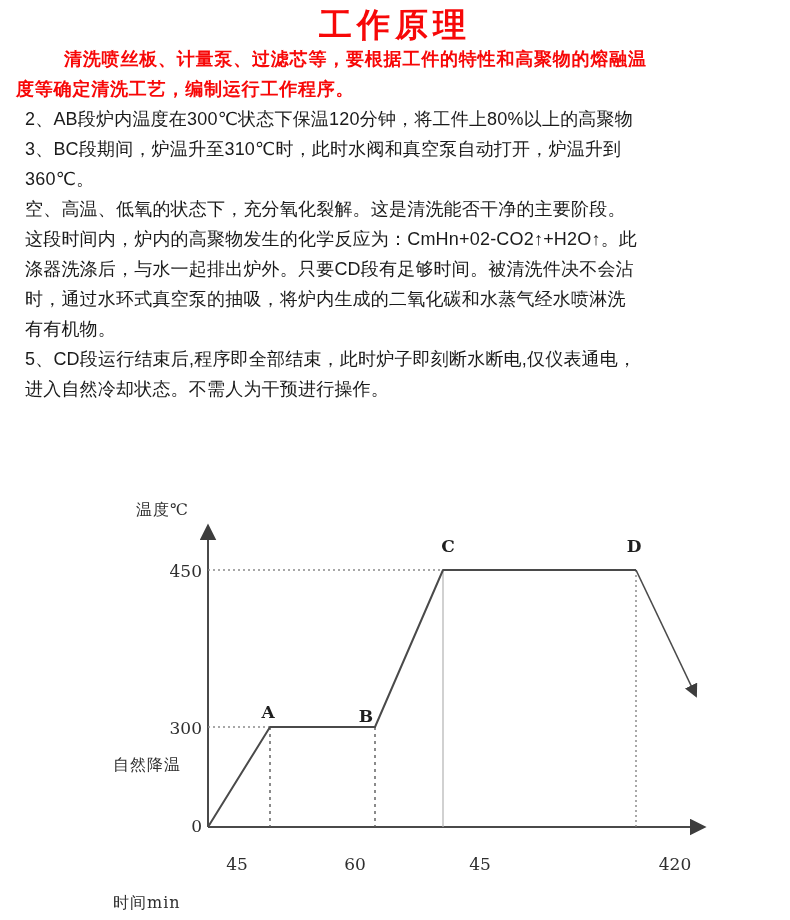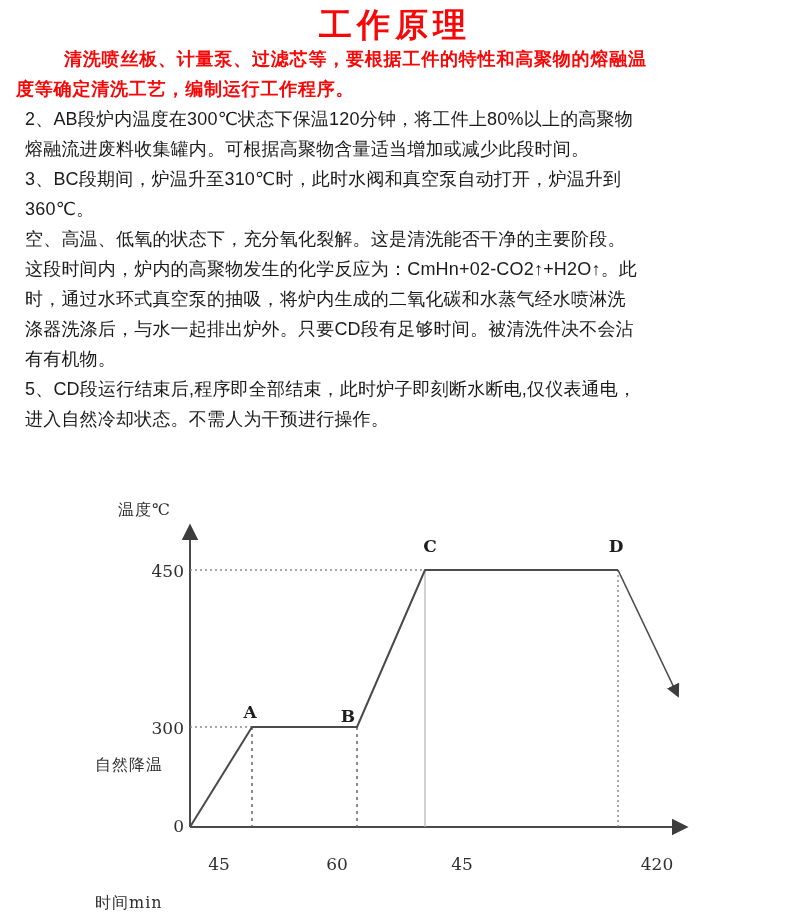--- a/index.html
+++ b/index.html
@@ -17,21 +17,21 @@
   }
   .ln{
     height:30px;line-height:30px;font-size:18px;color:#1b1b1b;
     margin-left:25px;margin-right:20px;white-space:nowrap;letter-spacing:0.2px;
   }
   .ln.red{
     color:#f70808;font-weight:bold;margin-left:16px;letter-spacing:0.8px;
   }
   .ln.red.indent{text-indent:48px;}
 
-  .figure{position:absolute;left:0;top:488px;width:767px;height:432px;}
+  .figure{position:absolute;left:0;top:488px;width:767px;height:432px;padding-left:18px;}
   .figure svg{display:block;}
   svg text{
     font-family:"DejaVu Serif","Liberation Serif",serif;
     fill:#2f2f2f;
   }
   svg text.num{font-size:17px;}
   svg text.pt{font-size:17px;font-weight:bold;fill:#1f1f1f;}
   svg text.cjk{font-size:16px;letter-spacing:1px;}
 </style>
 </head>
@@ -39,27 +39,26 @@
 
 <div class="page">
 
   <div class="doc">
     <div class="title">工作原理</div>
 
     <div class="ln red indent">清洗喷丝板、计量泵、过滤芯等，要根据工件的特性和高聚物的熔融温</div>
     <div class="ln red">度等确定清洗工艺，编制运行工作程序。</div>
 
     <div class="ln">2、AB段炉内温度在300℃状态下保温120分钟，将工件上80%以上的高聚物</div>
-    <div class="ln">熔融流进废料收集罐内。可根据高聚物含量适当增加或减少此段时间。</div>
     <div class="ln">3、BC段期间，炉温升至310℃时，此时水阀和真空泵自动打开，炉温升到</div>
     <div class="ln">360℃。</div>
     <div class="ln">空、高温、低氧的状态下，充分氧化裂解。这是清洗能否干净的主要阶段。</div>
     <div class="ln">这段时间内，炉内的高聚物发生的化学反应为：CmHn+02-CO2↑+H2O↑。此</div>
+    <div class="ln">涤器洗涤后，与水一起排出炉外。只要CD段有足够时间。被清洗件决不会沾</div>
     <div class="ln">时，通过水环式真空泵的抽吸，将炉内生成的二氧化碳和水蒸气经水喷淋洗</div>
-    <div class="ln">涤器洗涤后，与水一起排出炉外。只要CD段有足够时间。被清洗件决不会沾</div>
     <div class="ln">有有机物。</div>
     <div class="ln">5、CD段运行结束后,程序即全部结束，此时炉子即刻断水断电,仅仪表通电，</div>
     <div class="ln">进入自然冷却状态。不需人为干预进行操作。</div>
   </div>
 
   <div class="figure">
     <svg width="790" height="432" viewBox="0 0 790 432" xmlns="http://www.w3.org/2000/svg">
       <defs>
         <marker id="arr" viewBox="0 0 10 10" refX="8.5" refY="5" markerWidth="8.5" markerHeight="8.5" orient="auto-start-reverse">
           <path d="M0,0 L10,5 L0,10 z" fill="#3d3d3d"></path>

